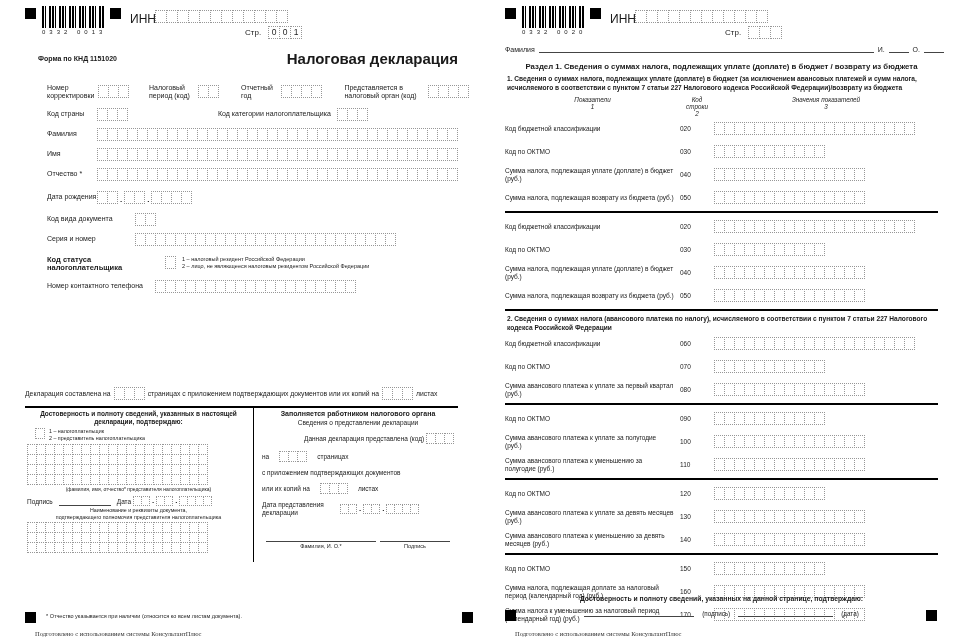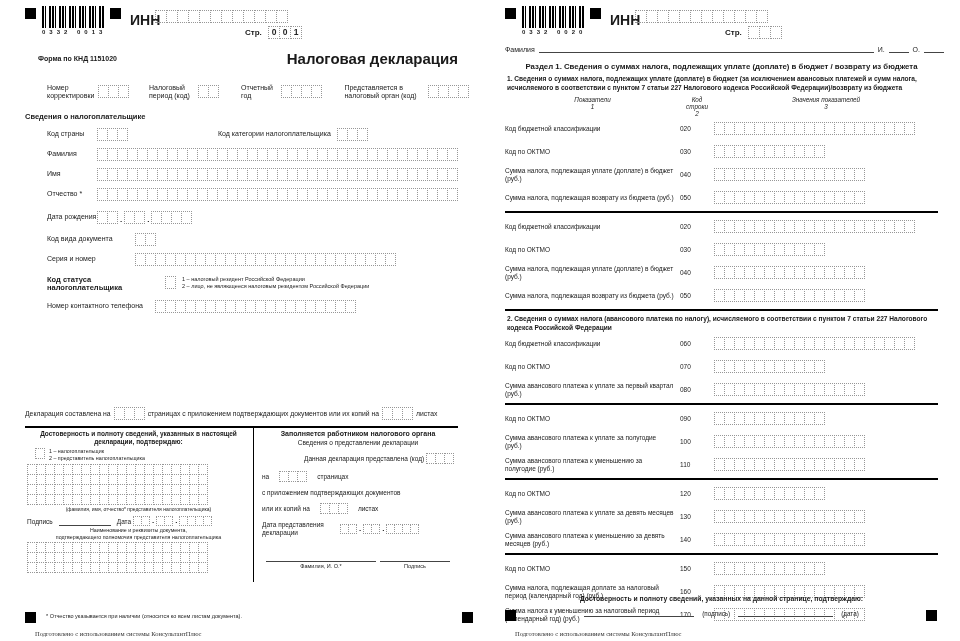--- a/index.html
+++ b/index.html
@@ -1,36 +1,36 @@
 <!DOCTYPE html>
 <html><head>
 <meta charset="utf-8">
 <style>
   html,body{margin:0;padding:0;background:#fff;}
   body{width:960px;height:641px;position:relative;font-family:"Liberation Sans",sans-serif;color:#1a1a1a;}
   .sheet{position:absolute;top:0;width:480px;height:641px;background:#fff;overflow:hidden;}
   #page-left{left:0;} #page-right{left:480px;}
 
-  .abs{position:absolute;font-weight:bold;}
+  .abs{position:absolute;}
   .sq{width:11px;height:11px;background:#000;}
   .barcode{width:62px;height:22px;background:repeating-linear-gradient(90deg,#000 0 2px,#fff 2px 3px,#000 3px 4px,#fff 4px 7px,#000 7px 9px,#fff 9px 10px);}
   .barcode-num{font-size:6px;letter-spacing:4px;text-align:center;margin-top:1px;}
 
   .cells{display:inline-flex;vertical-align:middle;}
   .cell{box-sizing:border-box;flex:0 0 auto;width:11px;height:13px;border:1px dotted #979797;margin-left:-1px;text-align:center;font-size:8.5px;line-height:11px;color:#222;}
   .cells .cell:first-child{margin-left:0;}
   .inn .cell{width:12px;}
   .sm .cell{width:10px;height:11px;}
   .xs .cell{width:9px;height:10px;}
   .datedot{font-weight:bold;margin:0 2px;font-size:8px;}
 
   .content{position:absolute;left:25px;right:22px;top:50px;}
   .bold{font-weight:bold;}
   .lbl{font-size:7px;line-height:1.15;margin-left:22px;}
-  .lbl8{font-size:14px;font-weight:bold;}
+  .lbl8{font-size:12px;font-weight:normal;}
   .title{ text-align:right;font-weight:bold;font-size:15px;line-height:1.25;}
   .formcode{position:absolute;left:38px;top:55px;font-size:7px;font-weight:bold;}
 
   .hfields{display:flex;align-items:center;margin-top:14px;}
   .hfields .grp{display:flex;align-items:center;}
   .hfields .grp .lbl{margin-right:4px;}
   .sec-h{font-weight:bold;font-size:7.5px;margin-top:11px;}
   .frow{display:flex;align-items:center;margin-top:7px;}
   .frow .lbl{flex:0 0 auto;}
 
@@ -148,21 +148,20 @@
         <span class="lbl" style="width:80px;">Представляется в налоговый орган (код)</span>
         <span class="cells">
             <span class="cell"></span>
             <span class="cell"></span>
             <span class="cell"></span>
             <span class="cell"></span>
           </span>
       </div>
     </div>
 
-    <div class="sec-h">Сведения о налогоплательщике</div>
 
     <div class="frow">
       <span class="lbl" style="width:50px;">Код страны</span>
       <span class="cells">
           <span class="cell"></span>
           <span class="cell"></span>
           <span class="cell"></span>
         </span>
       <span class="lbl" style="margin-left:90px;margin-right:6px;">Код категории налогоплательщика</span>
       <span class="cells">

